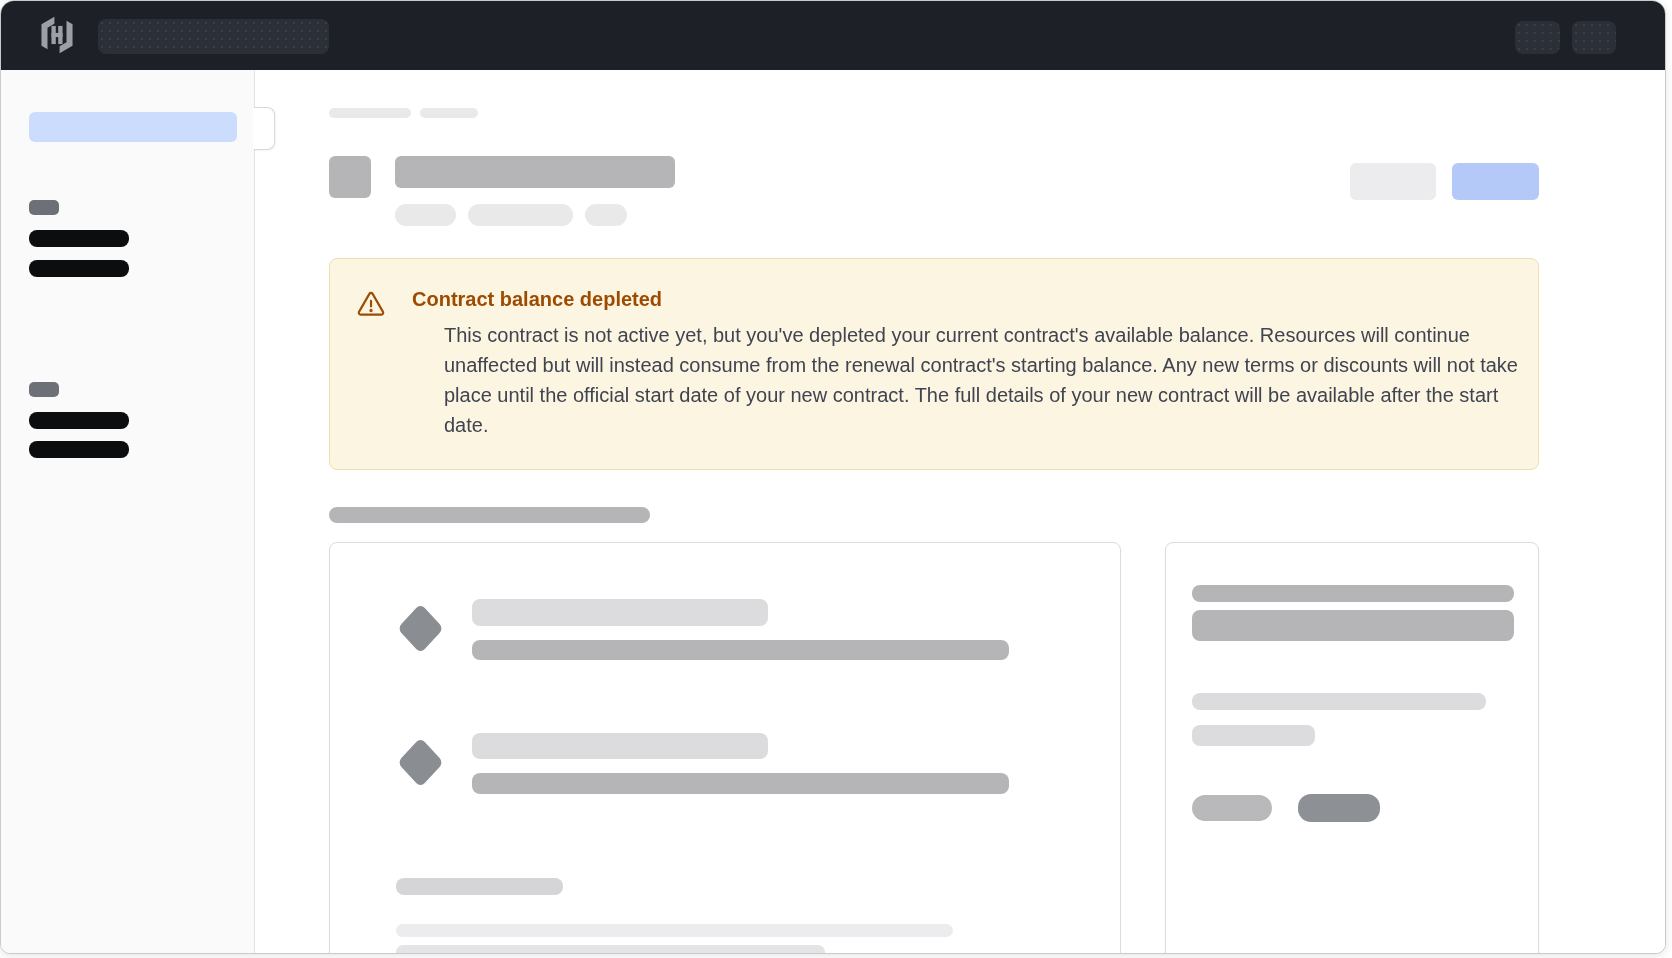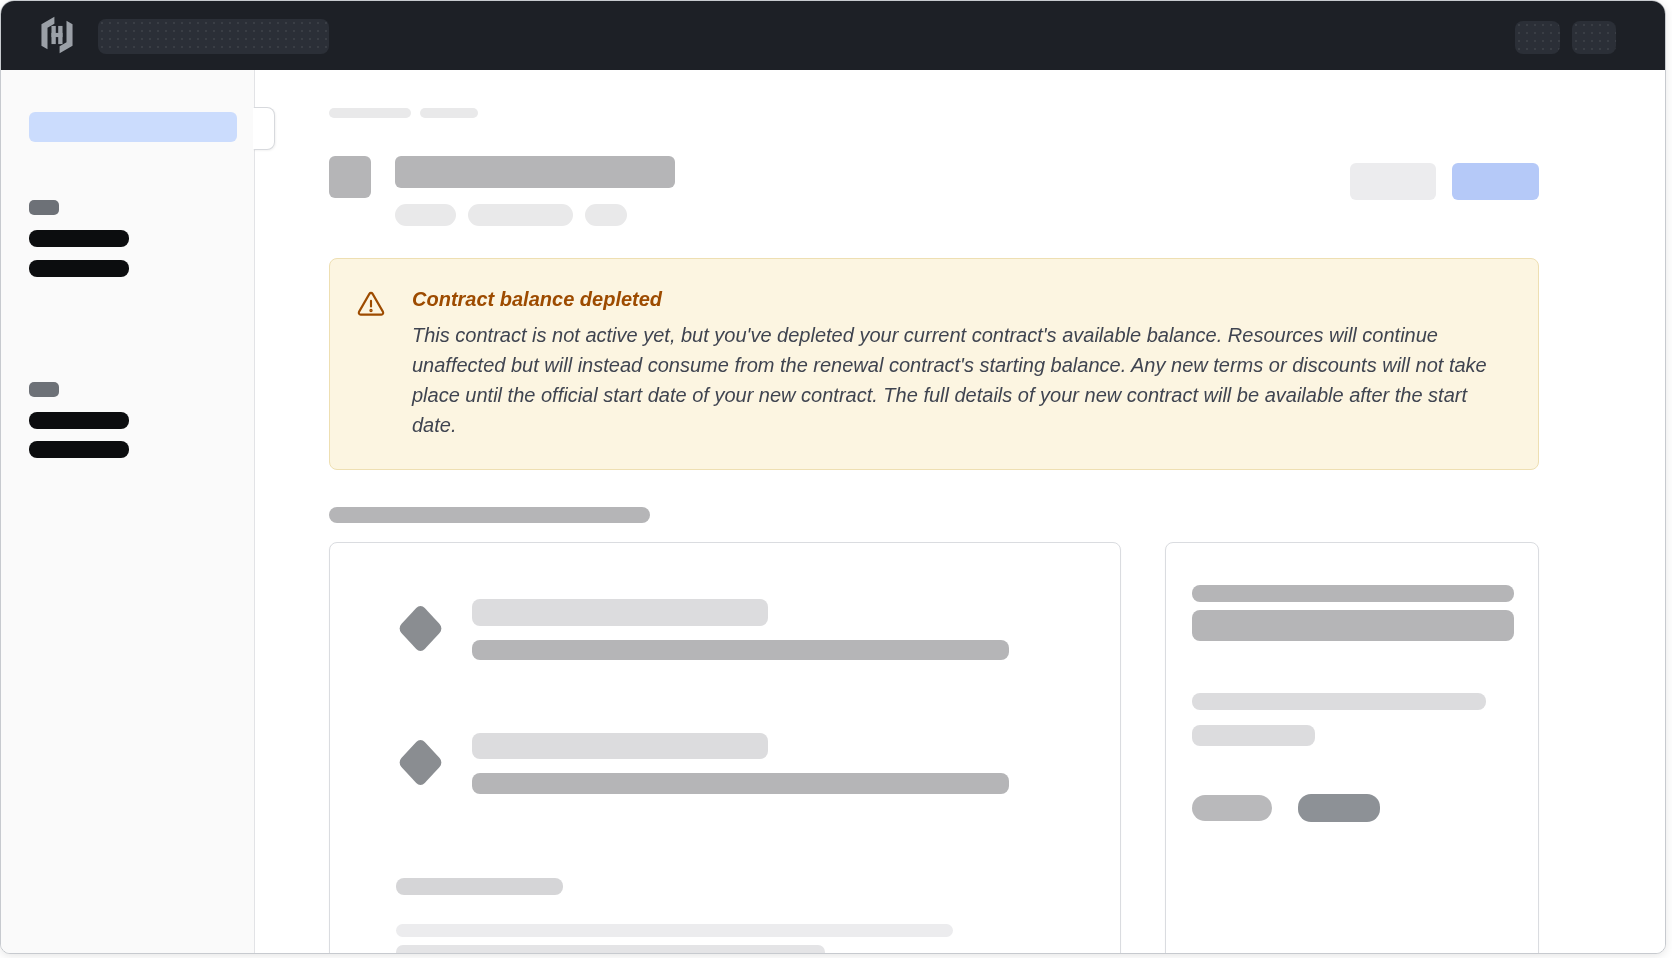--- a/index.html
+++ b/index.html
@@ -20,21 +20,21 @@
     position:absolute;left:97px;top:18px;width:231px;height:35px;
     background:#2b2f37;border-radius:8px;
   }
   .topbar-btn{position:absolute;top:20px;height:33px;background:#2b2f37;border-radius:8px;border:0;}
   .topbar-btn.b1{right:105px;width:45px;}
   .topbar-btn.b2{right:49px;width:44px;}
   .sk-dots-dark{background-image:radial-gradient(rgba(255,255,255,.07) 1.2px,transparent 1.3px);background-size:8px 8px;}
   .sk-dots-light{background-image:radial-gradient(rgba(0,0,0,.035) 1.2px,transparent 1.3px);background-size:8px 8px;}
 
   
-  .frame{position:relative;display:flex;height:883px;font-style:italic;}
+  .frame{position:relative;display:flex;height:883px;}
   .sidebar{
     position:relative;width:253px;flex:0 0 253px;background:#fafafa;
     border-right:1px solid #e2e3e6;
   }
   .side-active{position:absolute;left:28px;top:42px;width:208px;height:30px;background:#cbdcfd;border-radius:6px;}
   .side-toggle{
     position:absolute;left:252px;top:37px;width:20px;height:41px;background:#ffffff;
     border:1px solid #d7d9dd;border-left:1px solid #ffffff;border-radius:0 8px 8px 0;
     box-shadow:1px 1px 2px rgba(0,0,0,.05);z-index:3;
   }
@@ -62,21 +62,21 @@
 
   
   .alert{
     position:absolute;left:74px;top:188px;width:1210px;height:212px;box-sizing:border-box;
     background:#fcf5e1;border:1px solid #eedfb2;border-radius:8px;
     display:flex;padding:28px 40px 0 25px;
   }
   .alert-icon{flex:0 0 32px;margin-top:2px;}
   .alert-text{margin-left:25px;}
   .alert-title{font-size:20px;font-weight:700;line-height:25px;color:#9d4b00;margin-bottom:8px;}
-  .alert-body{font-size:20px;line-height:30px;color:#3f4450;width:1096px;}
+  .alert-body{font-size:20px;line-height:30px;color:#3f4450;width:1096px;margin-left:32px;}
 
   
   .section-bar{position:absolute;left:74px;top:437px;width:321px;height:16px;background:#b5b5b7;border-radius:8px;}
   .cards{position:absolute;left:74px;top:472px;display:flex;gap:44px;}
   .card{
     position:relative;background:#ffffff;border:1px solid #dadce0;border-radius:8px;
     box-shadow:0 1px 2px rgba(0,0,0,.04);height:430px;box-sizing:border-box;
   }
   .card.left{width:792px;}
   .card.right{width:374px;}

